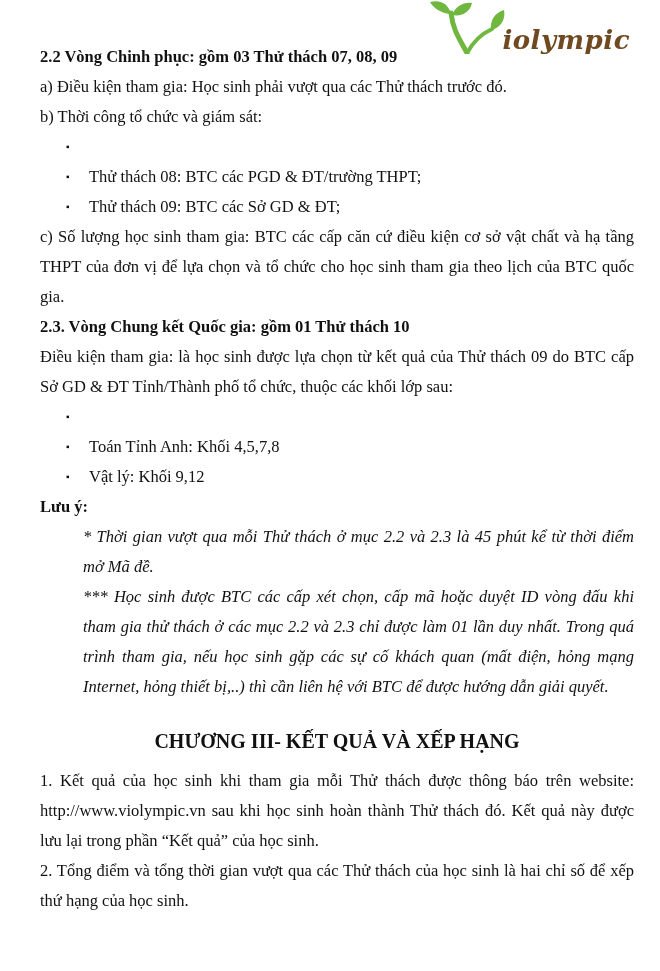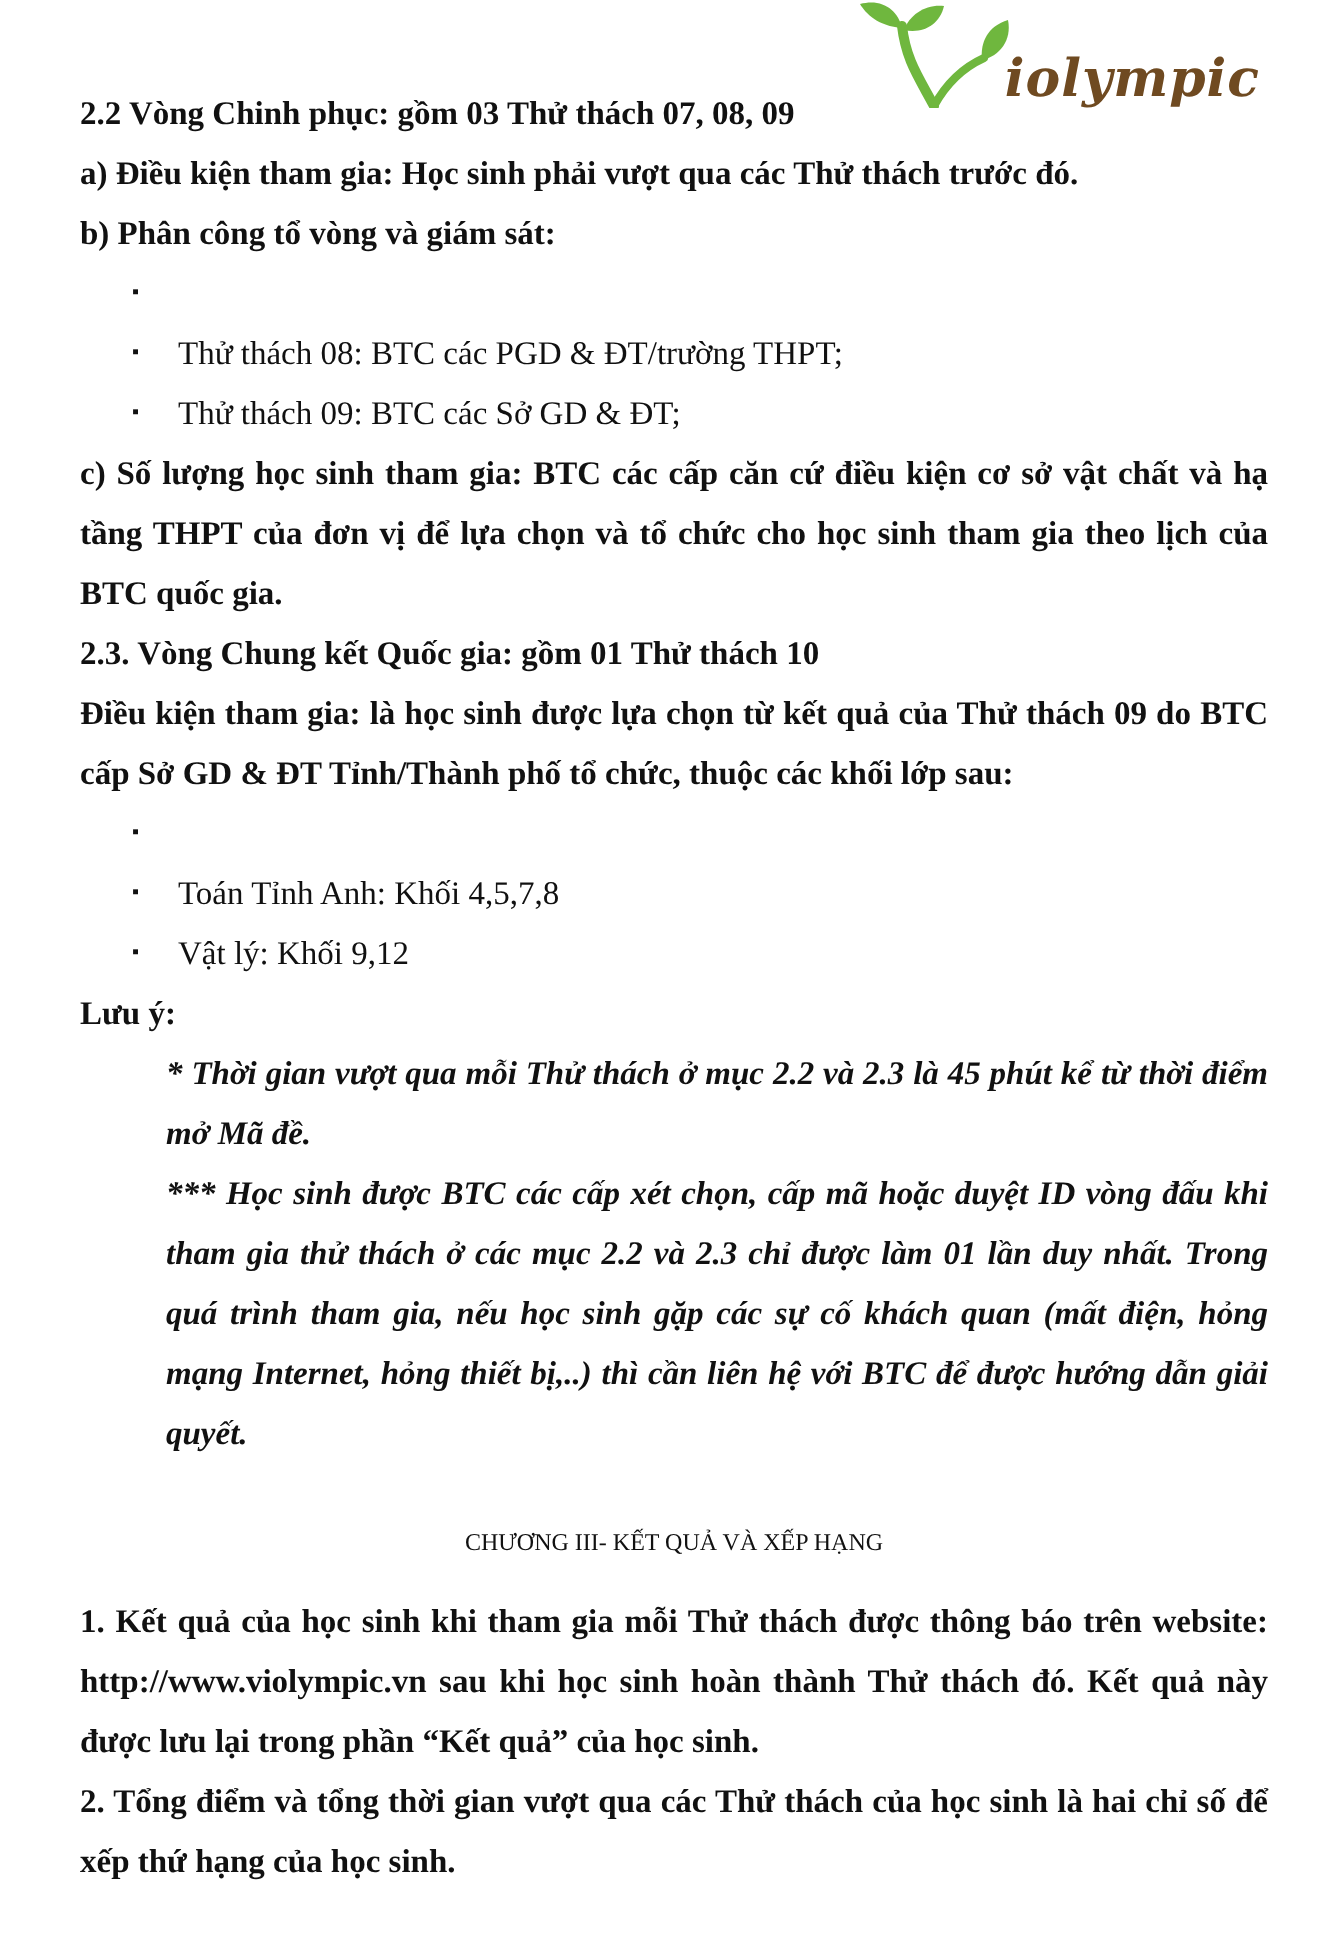--- a/index.html
+++ b/index.html
@@ -31,38 +31,38 @@
     font-style: italic;
     font-weight: bold;
     font-size: 26px;
     line-height: 26px;
     color: #6f4a21;
     margin-left: -7px;
     margin-bottom: 1px;
     letter-spacing: 0.5px;
   }
   
-  p { margin: 0; font-weight: bold; }
+  p { margin: 0; }
   .h-bold { font-weight: bold; }
   .just { text-align: justify; }
   .italic { font-style: italic; margin-left: 43px; }
   .bullet-row {
     display: flex;
     padding-left: 26px;
   }
   .bullet-marker {
     width: 23px;
     flex: 0 0 23px;
     font-size: 10px;
     line-height: 30px;
   }
   .chapter-title {
     text-align: center;
-    font-weight: normal;
-    font-size: 12px;
+    font-weight: bold;
+    font-size: 20px;
     margin-top: 24px;
     margin-bottom: 10px;
   }
 </style>
 </head>
 <body>
 
 <div class="page">
 
   <div class="logo">
@@ -78,21 +78,21 @@
           <path d="M62 30 C 61 21 65 13 75 10 C 77 20 71 28 62 30 Z"></path>
         </g>
       </svg>
     </span>
     <span class="logo-text">iolympic</span>
   </div>
 
   <p class="h-bold">2.2  Vòng Chinh phục: gồm 03 Thử thách 07, 08, 09</p>
 
   <p>a) Điều kiện tham gia: Học sinh phải vượt qua các Thử thách trước đó.</p>
-  <p>b) Phân công tổ vòng và giám sát:</p>
+  <p>b) Thời công tổ chức và giám sát:</p>
 
   <div class="bullet-row">
     <span class="bullet-marker">▪</span>
   </div>
   <div class="bullet-row">
     <span class="bullet-marker">▪</span>
     <span>Thử thách 08: BTC các PGD &amp; ĐT/trường THPT;</span>
   </div>
   <div class="bullet-row">
     <span class="bullet-marker">▪</span>

